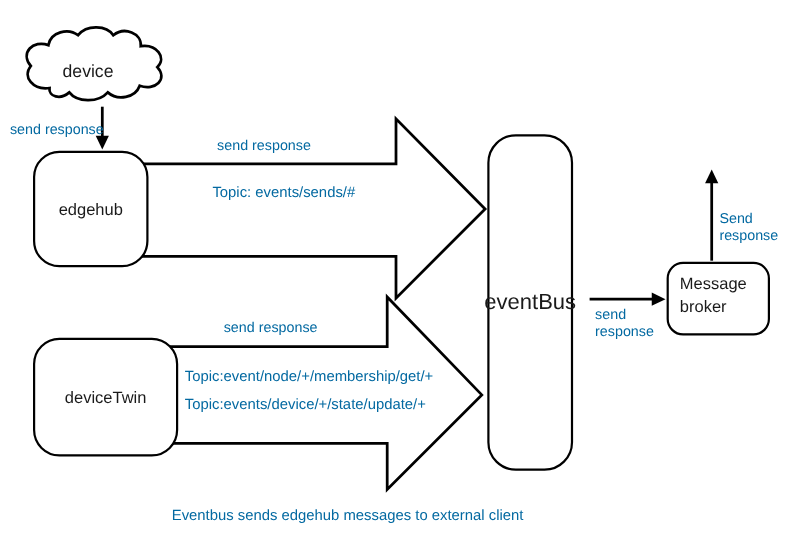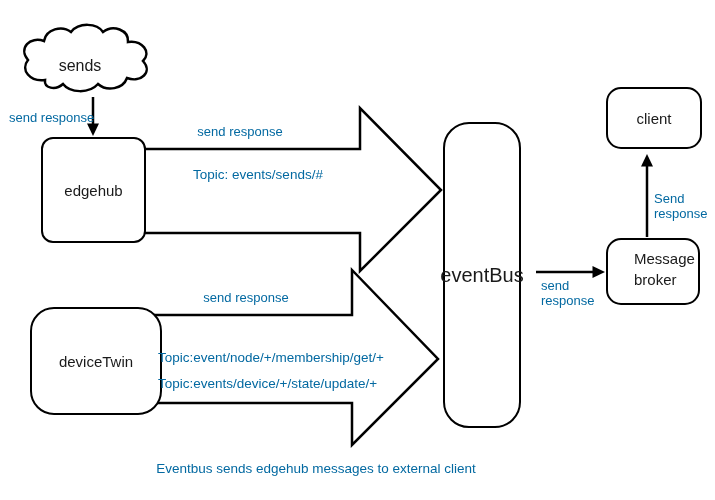--- a/index.html
+++ b/index.html
@@ -8,32 +8,32 @@
     font-family:"Liberation Sans", sans-serif;color:#1a1a1a;
   }
   #shapes{position:absolute;left:0;top:0;width:715px;height:500px;z-index:1;}
   .node{
     position:absolute;z-index:2;box-sizing:border-box;background:#ffffff;
     border:2.5px solid #000;display:flex;align-items:center;justify-content:center;
     font-size:15px;color:#1a1a1a;
   }
   .lbl{position:absolute;z-index:3;font-size:13px;color:#0369a1;line-height:15px;}
   .center{text-align:center;}
-  #node-edgehub{left:30px;top:137px;width:105px;height:106px;border-radius:12px;margin-left:11px;}
+  #node-edgehub{left:30px;top:137px;width:105px;height:106px;border-radius:24px;}
   #node-devicetwin{left:30px;top:307px;width:132px;height:108px;border-radius:24px;}
   #node-eventbus{left:443px;top:122px;width:78px;height:306px;border-radius:26px;font-size:20px;}
   #node-broker{left:606px;top:238px;width:94px;height:67px;border-radius:15px;
-    justify-content:flex-start;align-items:flex-start;padding:8px 4px 0 26px;line-height:21px;}
+    justify-content:flex-start;align-items:flex-start;padding:8px 4px 0 10px;line-height:21px;}
   #node-client{left:606px;top:87px;width:96px;height:62px;border-radius:15px;}
   #lbl-cloud-node{left:40px;top:57px;width:80px;font-size:16px;z-index:3;position:absolute;text-align:center;}
   #lbl-cloud-arrow{left:9px;top:110px;}
   #lbl-arrow1{left:150px;top:124px;width:180px;}
   #topics-arrow1{left:148px;top:167px;width:220px;font-size:13.5px;line-height:15.5px;}
   #lbl-arrow2{left:156px;top:290px;width:180px;}
-  #topics-arrow2{left:158px;top:329px;width:260px;font-size:13.5px;line-height:26px;text-align:left;margin-top:16px;}
+  #topics-arrow2{left:168px;top:329px;width:260px;font-size:13.5px;line-height:26px;text-align:left;}
   #lbl-broker-arrow{left:541px;top:278px;width:58px;}
   #lbl-client-arrow{left:654px;top:191px;width:58px;}
   #caption{left:146px;top:461px;width:340px;font-size:13.5px;text-align:center;white-space:nowrap;}
 </style>
 </head>
 <body>
 
 <div id="canvas">
 
   <svg id="shapes" viewBox="0 0 715 500" xmlns="http://www.w3.org/2000/svg">
@@ -57,41 +57,38 @@
 
     <polygon points="136,315 352,315 352,270 438,359 352,445 352,403 136,403" fill="#ffffff" stroke="#000000" stroke-width="2.5" stroke-linejoin="miter"></polygon>
 
     <line x1="536" y1="272" x2="595" y2="272" stroke="#000000" stroke-width="2.5"></line>
     <polygon points="605,272 592.5,266 592.5,278" fill="#000000"></polygon>
 
     <line x1="647" y1="237" x2="647" y2="164" stroke="#000000" stroke-width="2.5"></line>
     <polygon points="647,154 641,166.5 653,166.5" fill="#000000"></polygon>
   </svg>
 
-  <div id="lbl-cloud-node">sends</div>
+  <div id="lbl-cloud-node">device</div>
 
   <div class="node" id="node-edgehub">
     <span>edgehub</span>
   </div>
 
   <div class="node" id="node-devicetwin">
     <span>deviceTwin</span>
   </div>
 
   <div class="node" id="node-eventbus">
     <span>eventBus</span>
   </div>
 
   <div class="node" id="node-broker">
     <span>Message broker</span>
   </div>
 
-  <div class="node" id="node-client">
-    <span>client</span>
-  </div>
 
   <div class="lbl" id="lbl-cloud-arrow">send response</div>
 
   <div class="lbl center" id="lbl-arrow1">send response</div>
 
   <div class="lbl center" id="topics-arrow1">
     <div>Topic: events/sends/#</div>
   </div>
 
   <div class="lbl center" id="lbl-arrow2">send response</div>

